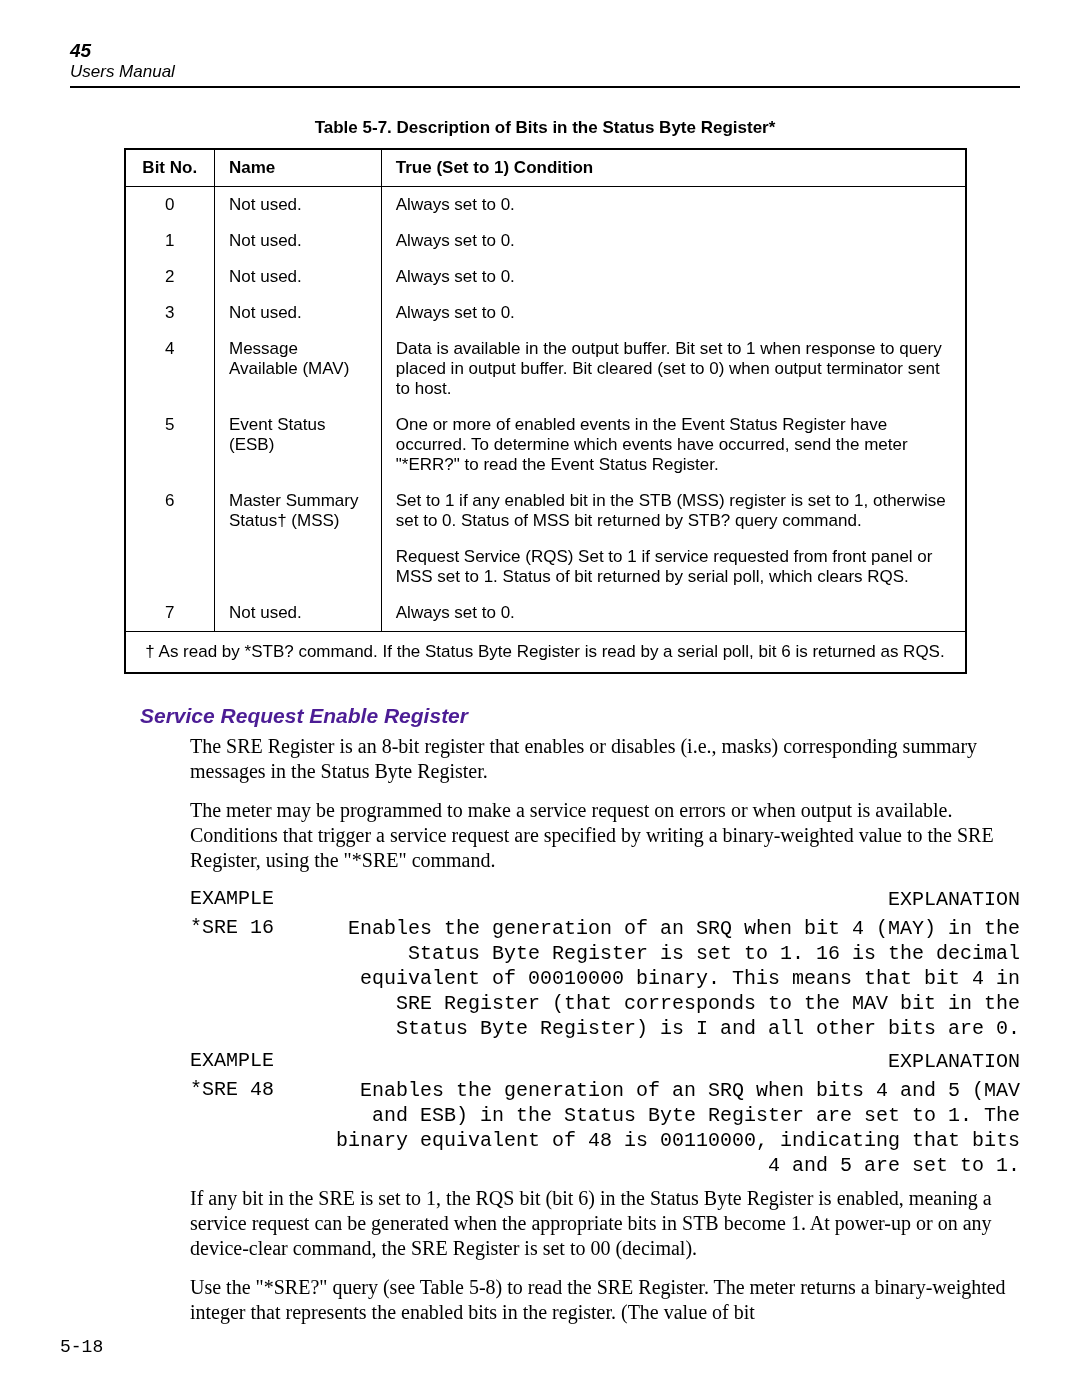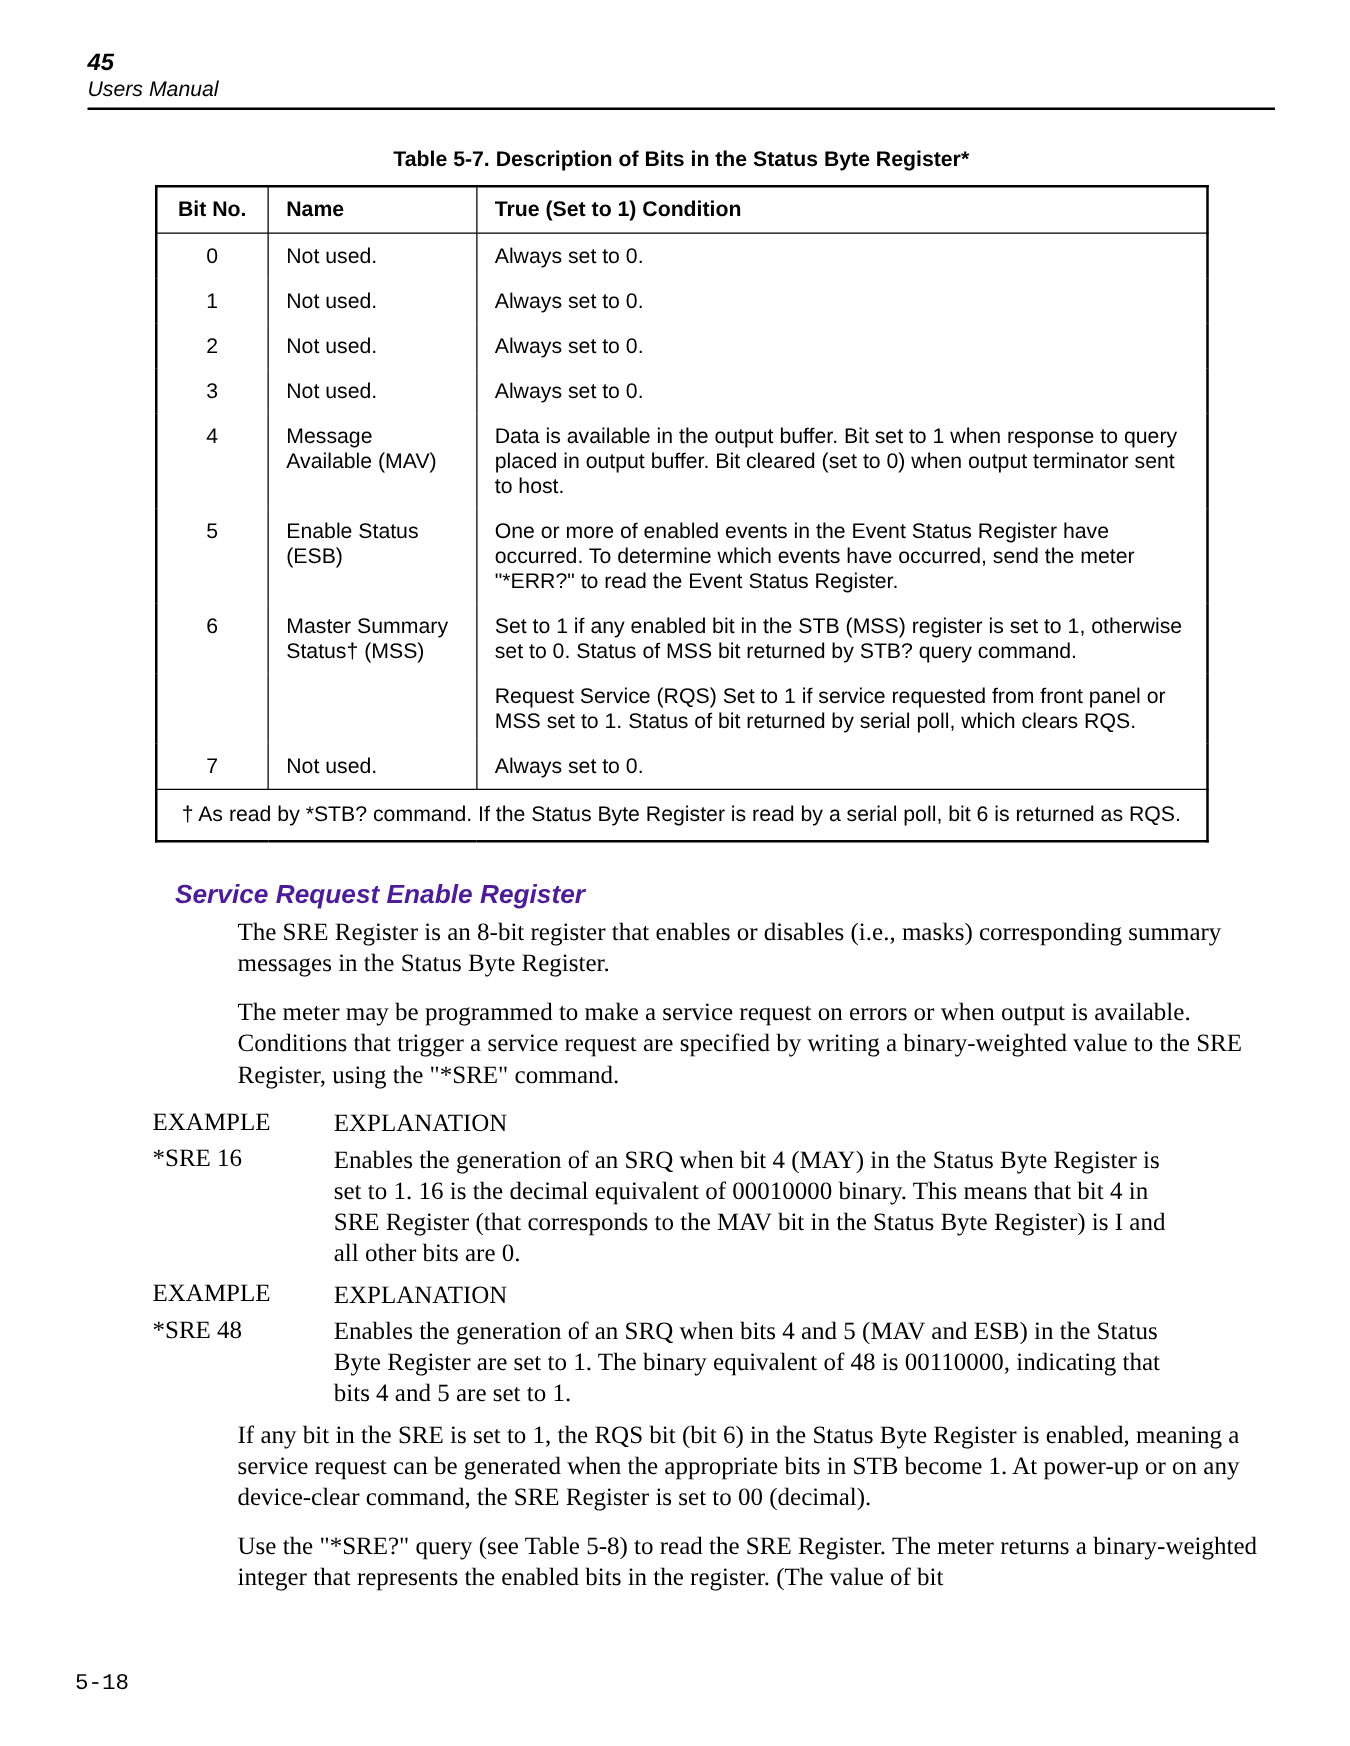--- a/index.html
+++ b/index.html
@@ -72,28 +72,28 @@
     margin: 20px 0 6px 70px;
   }
   .body-text {
     margin: 0 0 14px 120px;
     font-family: "Times New Roman", Times, serif;
     font-size: 20px;
     line-height: 1.25;
     max-width: 830px;
   }
   .example-block {
-    margin: 0 0 8px 52px;
-    font-family: Liberation Serif, serif;
+    margin: 0 0 8px 120px;
+    font-family: Liberation Mono, monospace;
     font-size: 20px;
     max-width: 830px;
   }
   .ex-row { display: flex; margin-bottom: 4px; }
   .ex-left { width: 145px; flex-shrink: 0; }
-  .ex-right { flex: 1; line-height: 1.25; }
+  .ex-right { flex: 1; line-height: 1.25; text-align: right; }
   .footer-page {
     position: absolute;
     left: 60px;
     bottom: 40px;
     font-size: 18px;
     font-family: Liberation Mono, monospace;
   }
   tbody.data-body td { border-top: none; border-bottom: none; }
   tbody.data-body tr:last-child td { border-bottom: 1px solid #000; }
 </style>
@@ -138,21 +138,21 @@
           <td>Not used.</td>
           <td>Always set to 0.</td>
         </tr>
         <tr>
           <td>4</td>
           <td>Message Available (MAV)</td>
           <td>Data is available in the output buffer. Bit set to 1 when response to query placed in output buffer. Bit cleared (set to 0) when output terminator sent to host.</td>
         </tr>
         <tr>
           <td>5</td>
-          <td>Enable Status (ESB)</td>
+          <td>Event Status (ESB)</td>
           <td>One or more of enabled events in the Event Status Register have occurred. To determine which events have occurred, send the meter "*ERR?" to read the Event Status Register.</td>
         </tr>
         <tr>
           <td>6</td>
           <td>Master Summary Status† (MSS)</td>
           <td>Set to 1 if any enabled bit in the STB (MSS) register is set to 1, otherwise set to 0. Status of MSS bit returned by STB? query command.</td>
         </tr>
         <tr>
           <td></td>
           <td></td>

